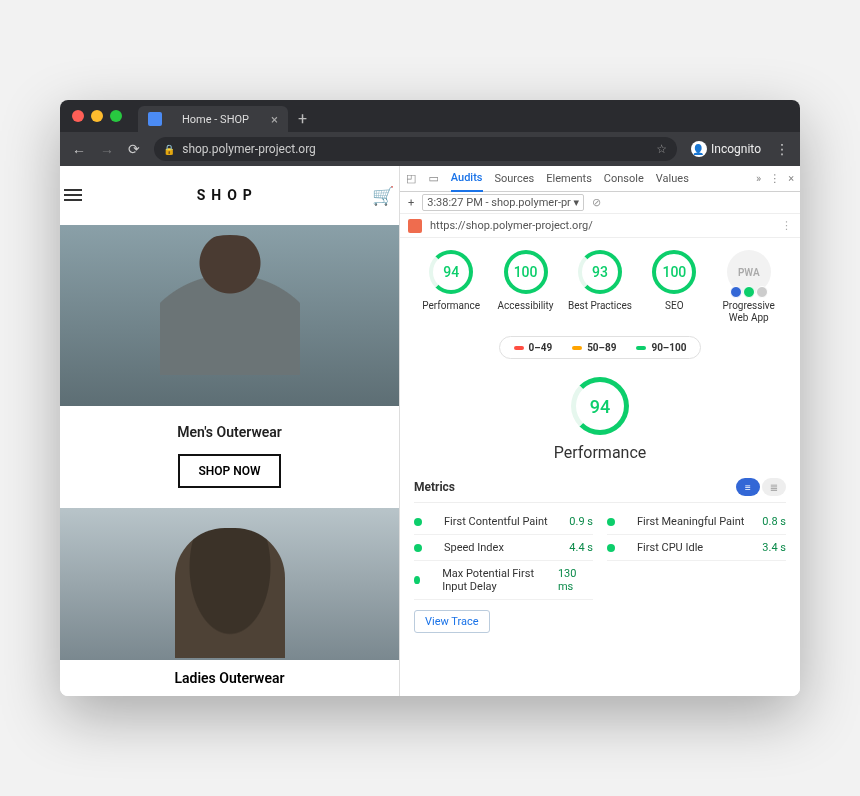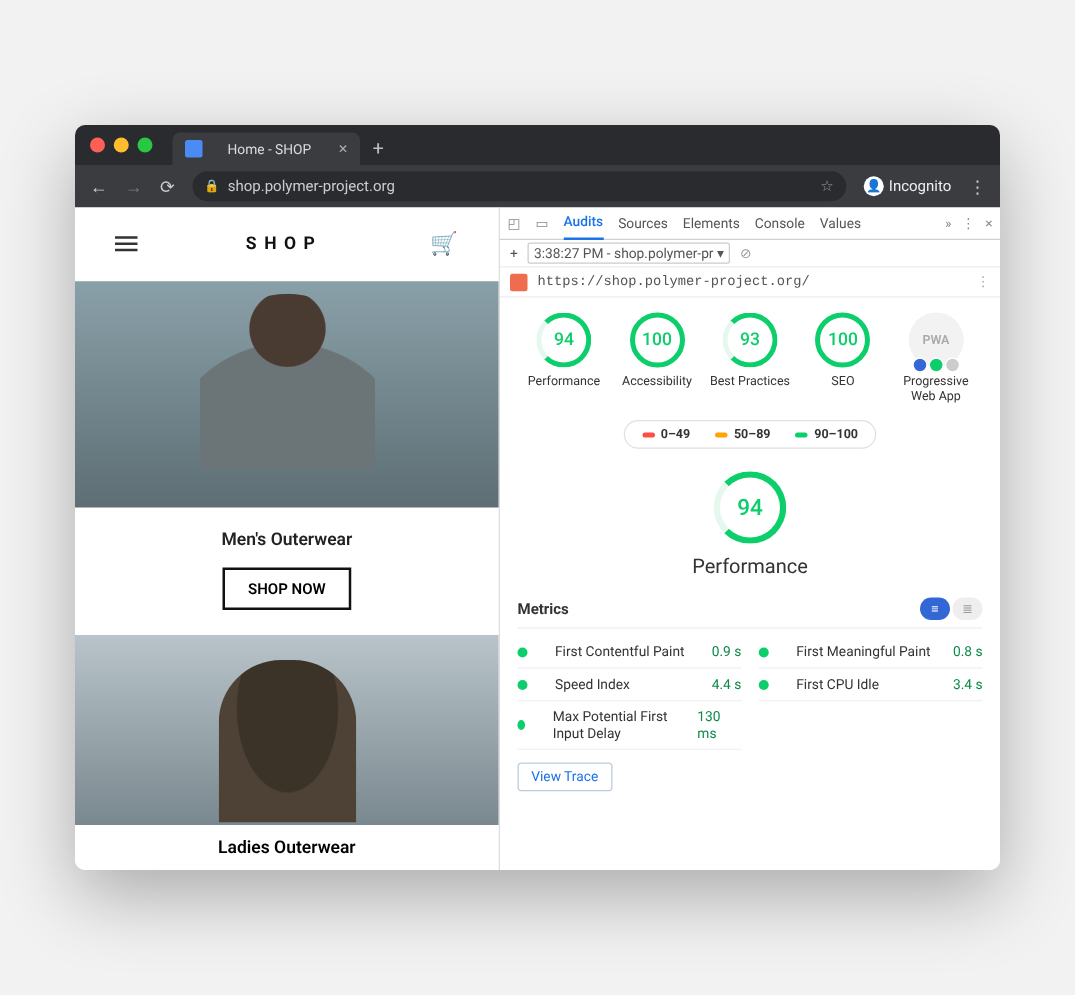--- a/index.html
+++ b/index.html
@@ -92,21 +92,21 @@
     border-right: 1px solid #ddd;
     overflow: hidden;
     display:flex;
     flex-direction:column;
   }
   .shop-header {
     height: 60px;
     display:flex;
     align-items:center;
     justify-content:space-between;
-    padding: 0 32px;
+    padding: 0 4px;
   }
   .hamburger { display:flex; flex-direction:column; gap:3px; cursor:pointer;}
   .hamburger span { width:18px; height:2px; background:#333; }
   .shop-title { font-size:14px; font-weight:700; letter-spacing:6px; color:#111;}
   .cart { font-size:18px; cursor:pointer; }
   .hero {
     height: 185px;
     background: linear-gradient(#8aa0a8,#5d6e74);
     position:relative;
     overflow:hidden;
@@ -185,21 +185,20 @@
   .dt-select { border:1px solid #ccc; padding:1px 4px; border-radius:2px; cursor:pointer; font-size:11px;}
   .dt-row3 {
     height:24px;
     border-bottom:1px solid #eee;
     display:flex;
     align-items:center;
     gap:8px;
     padding:0 8px;
     font-size:11px;
     color:#555;
-    font-family:Liberation Mono, monospace;
   }
   .lh-icon { width:14px; height:14px; background:#ef6c4e; border-radius:2px; }
   .dt-body { flex:1; overflow-y:auto; padding:12px 14px; }
   .gauges { display:flex; justify-content:space-around; align-items:flex-start; margin-bottom:12px;}
   .gauge { display:flex; flex-direction:column; align-items:center; width:68px;}
   .ring {
     width:44px; height:44px; border-radius:50%;
     display:flex; align-items:center; justify-content:center;
     font-size:14px; font-weight:500; color:#0cce6b;
     position:relative;

